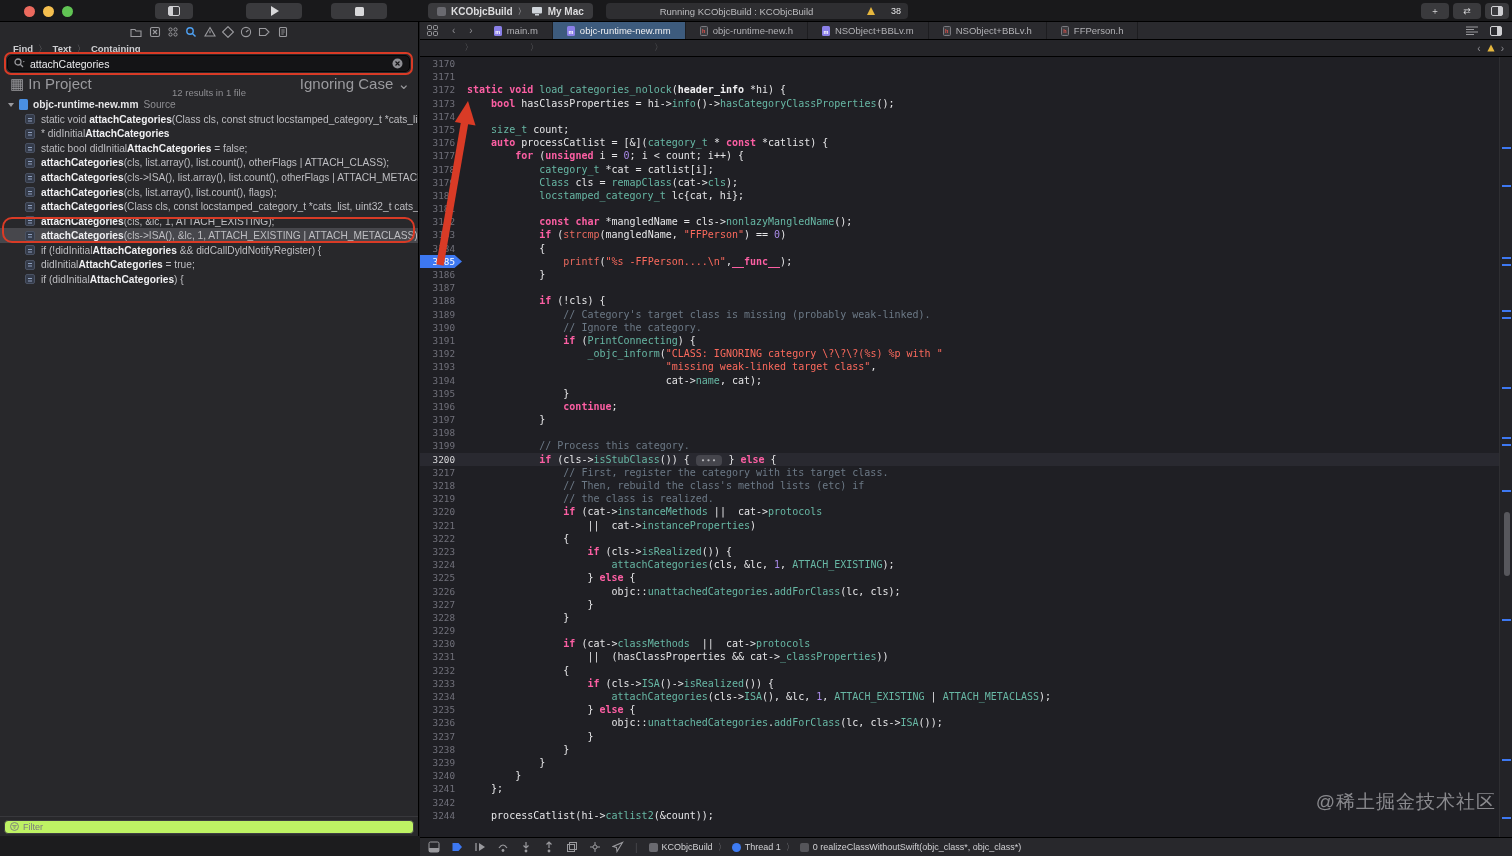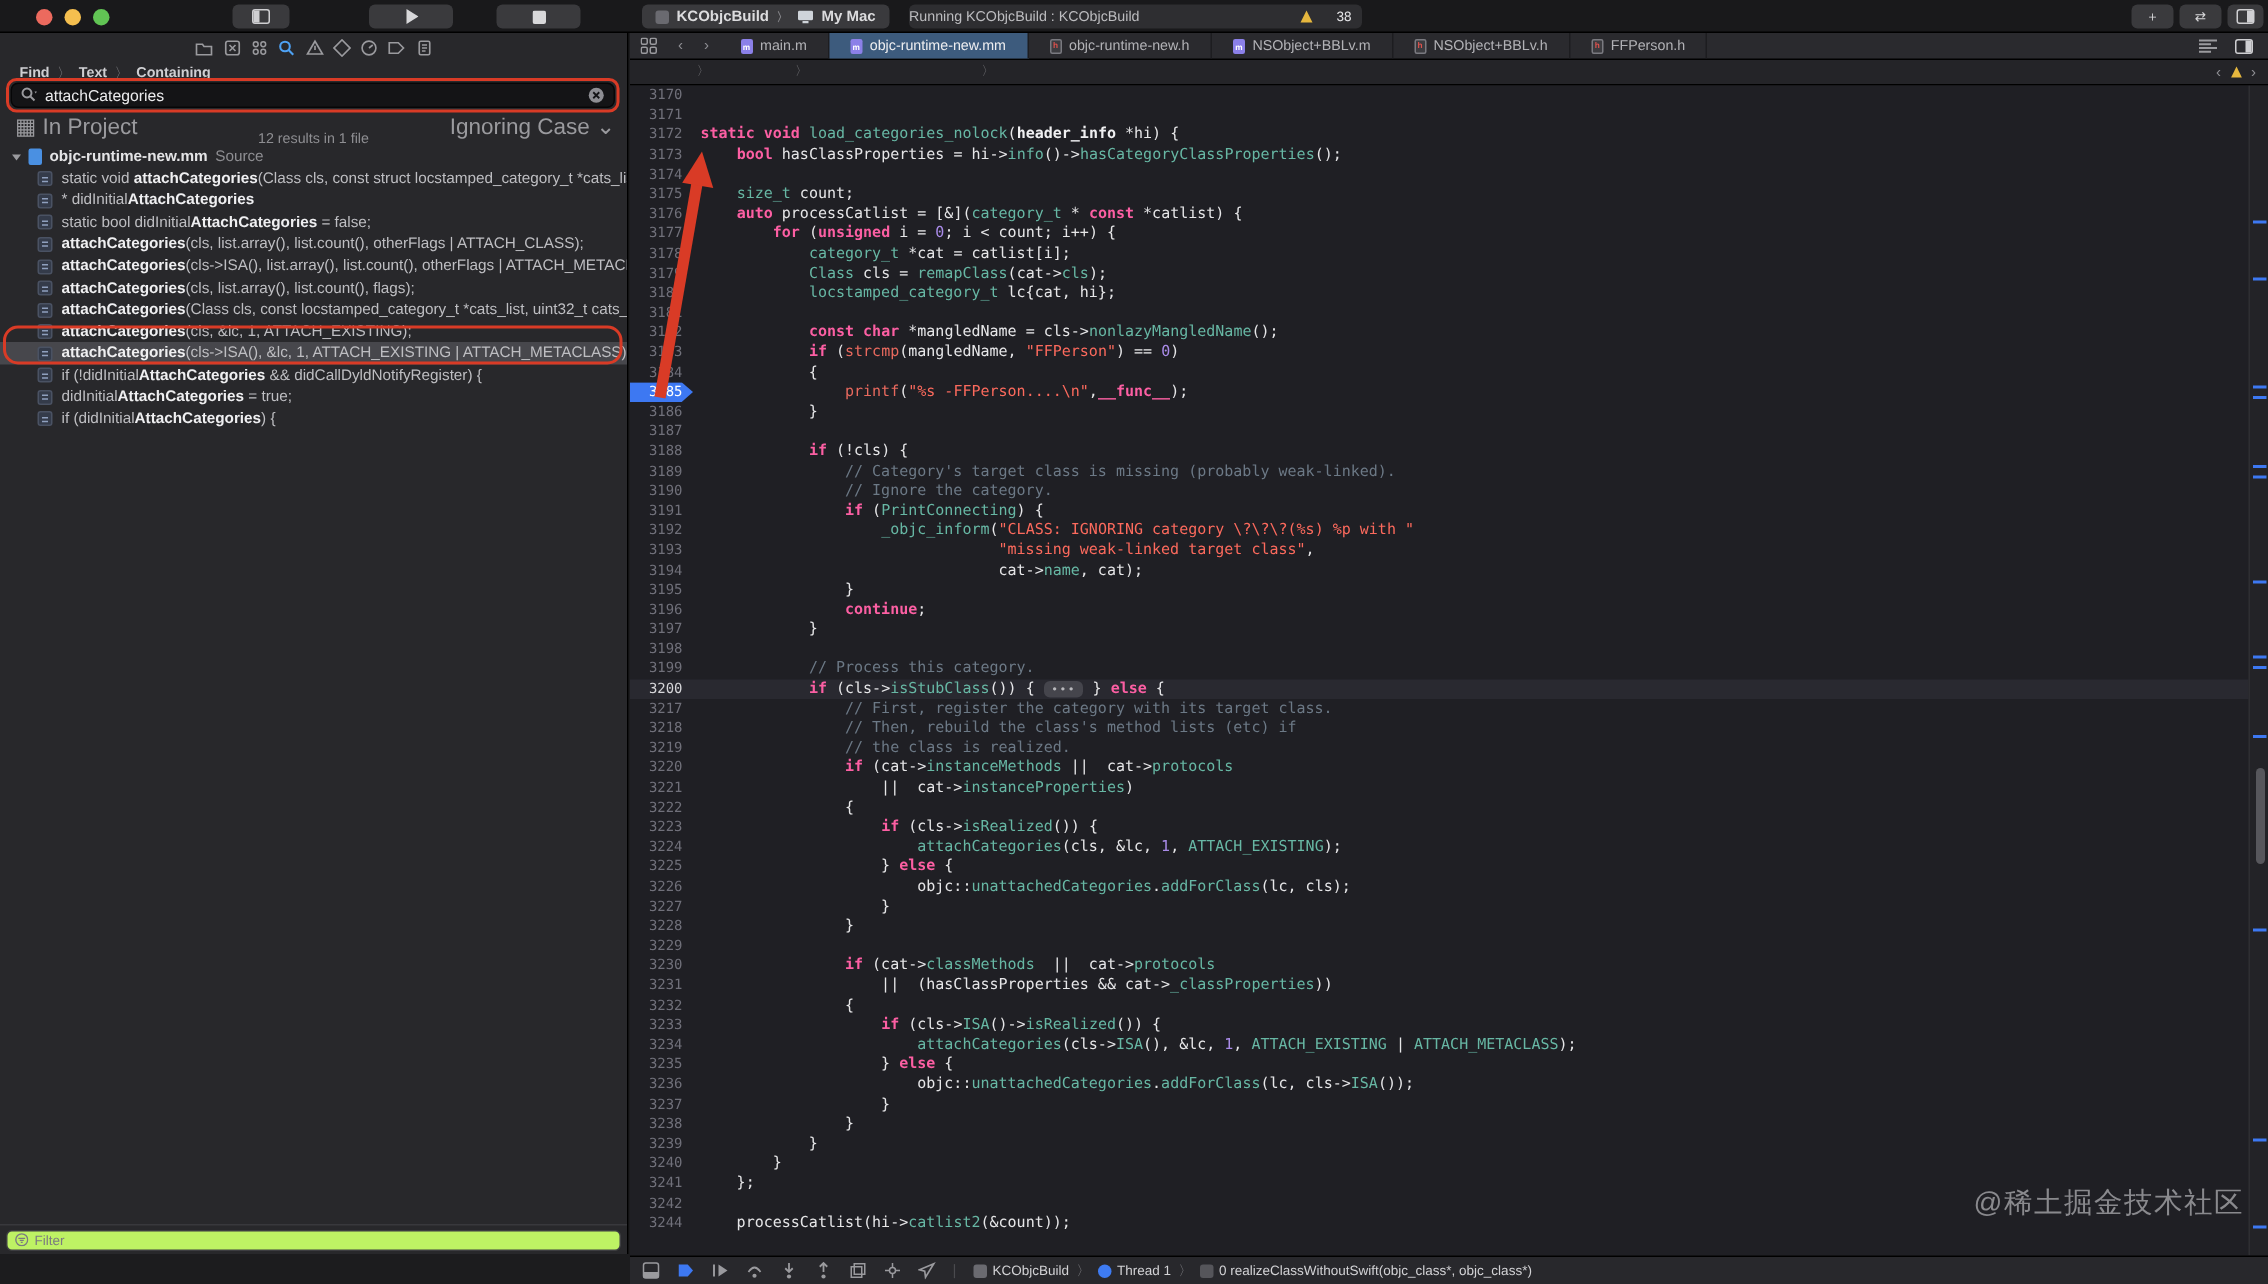--- a/index.html
+++ b/index.html
@@ -13,21 +13,21 @@
   .traffic { position:absolute; top:6px; width:11px; height:11px; border-radius:50%; }
   .tb-btn { position:absolute; top:3px; height:16px; background:#3a3a3d; border-radius:4px;
     display:flex; align-items:center; justify-content:center; color:#d8d8da; font-size:9px; }
   .scheme { position:absolute; left:428px; top:3px; height:16px; background:#3a3a3d;
     border-radius:4px; display:flex; align-items:center; gap:5px; padding:0 9px;
     color:#dcdcde; font-size:10px; font-weight:600; }
   .scheme .sep { color:#86868a; font-size:8px; }
   #status-pill { position:absolute; left:606px; top:3px; width:302px; height:16px;
     background:#2e2e31; border-radius:4px; display:flex; align-items:center;
     font-size:9.5px; color:#bcbcbf; }
-  #status-text { flex:1; }
+  #status-text { flex:1; text-align:center; }
   .warn-badge { display:flex; align-items:center; gap:16px; padding-right:7px;
     color:#e6e6e8; font-size:9px; }
   .tri { width:0; height:0; border-left:4.5px solid transparent; border-right:4.5px solid transparent;
     border-bottom:8px solid #e6b73e; display:inline-block; }
   .mini-icon { width:12px; height:10px; border:1.2px solid #cfcfd2; border-radius:2px; position:relative; }
   .mini-icon.panel::before { content:""; position:absolute; left:0; top:0; bottom:0; width:4px;
     background:#cfcfd2; }
   .mini-icon.panel-r::before { content:""; position:absolute; right:0; top:0; bottom:0; width:4px;
     background:#cfcfd2; }
 

